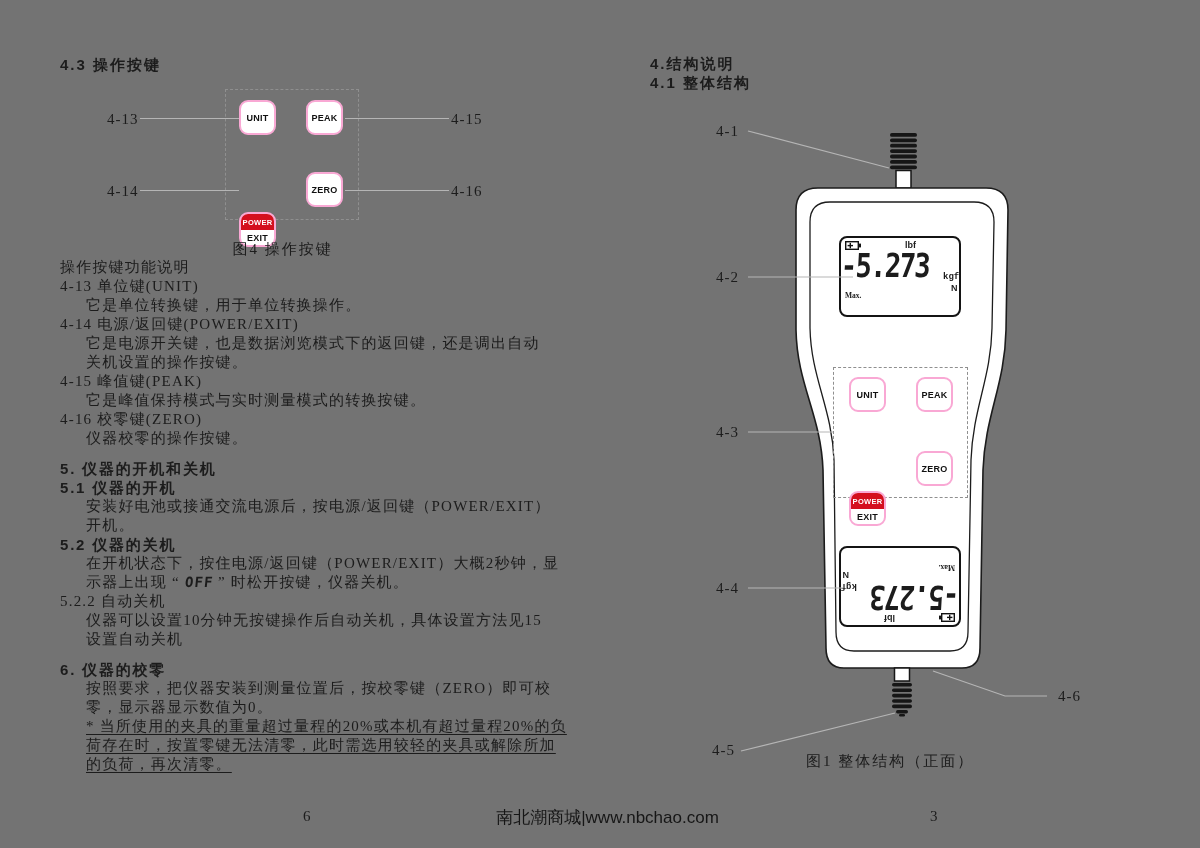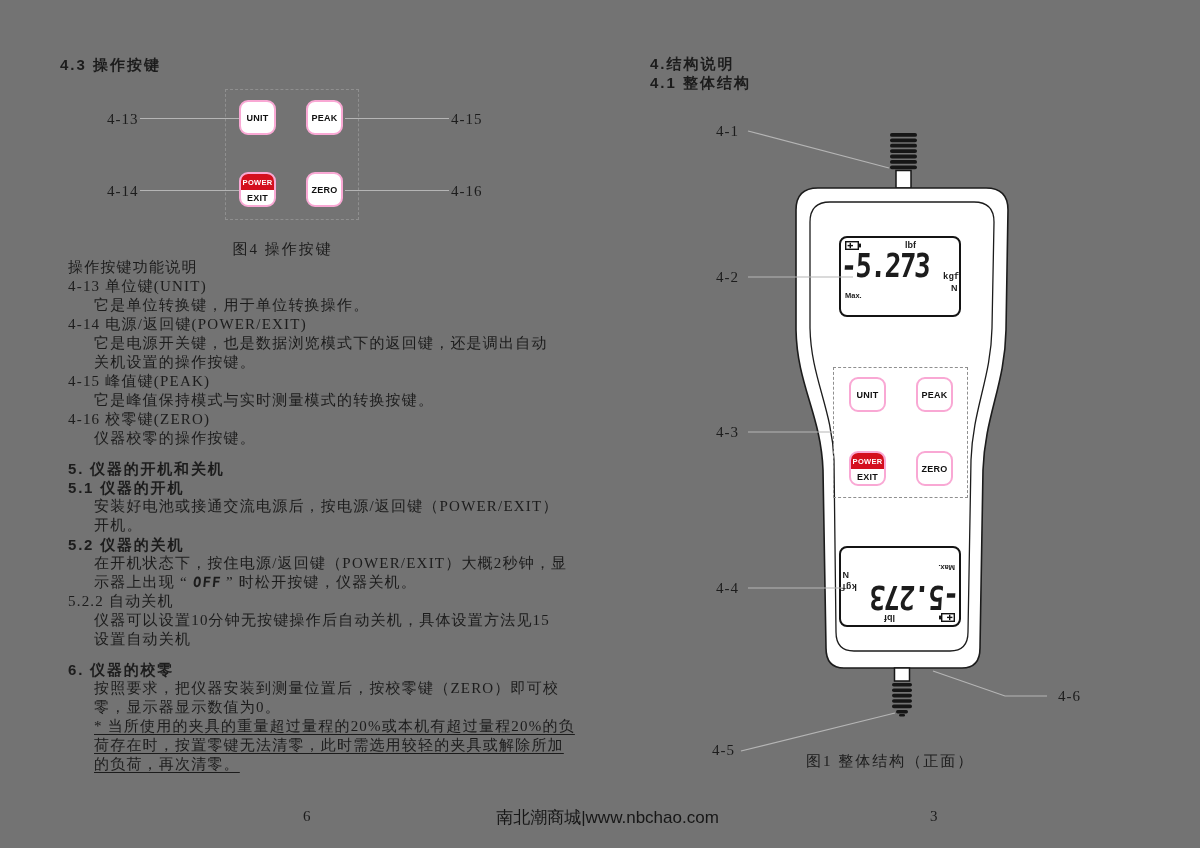--- a/index.html
+++ b/index.html
@@ -2,50 +2,50 @@
 <html><head>
 <meta charset="utf-8">
 <style>
   html,body{margin:0;padding:0;background:#fff;}
   .page{position:relative;width:1200px;height:848px;background:#737373;overflow:hidden;
         font-family:"Liberation Serif",serif;color:#1c1c1c;}
   .abs{position:absolute;}
   .h-sans{font-family:"Liberation Sans",sans-serif;font-weight:bold;letter-spacing:2px;}
   
   .textcol{position:absolute;left:60px;top:258px;width:520px;font-size:15px;line-height:19px;letter-spacing:1.2px;}
-  .textcol .ln{white-space:nowrap;margin-left:8px;}
+  .textcol .ln{white-space:nowrap;}
   .textcol .ind{padding-left:26px;}
   .textcol .hd{font-family:"Liberation Sans",sans-serif;font-weight:bold;letter-spacing:1.8px;}
   .textcol .u{text-decoration:underline;text-underline-offset:3px;}
   .textcol .gap{height:11px;}
   .lcd-inline{display:inline-block;font-family:"DejaVu Sans Mono",monospace;font-weight:bold;
               font-size:14px;letter-spacing:1px;transform:skewX(-6deg);}
   
   .lline{position:absolute;height:1px;background:#b5b5b5;}
   .figlabel{position:absolute;font-size:15px;letter-spacing:1px;}
   .caption{position:absolute;font-size:15px;text-align:center;letter-spacing:2px;}
   .dashedbox{position:absolute;border:1px dashed #8f8f8f;box-sizing:border-box;}
   
   .btn{position:absolute;width:37px;height:35px;border:2px solid #f9a8d4;border-radius:9px;background:#fff;
        box-sizing:border-box;display:flex;align-items:center;justify-content:center;
        font-family:"Liberation Sans",sans-serif;font-weight:bold;font-size:9px;letter-spacing:0.3px;color:#111;}
-  .btn-pe{flex-direction:column;overflow:hidden;padding:0;}
+  .btn-pe{flex-direction:column;overflow:hidden;padding:0;margin-top:40px;}
   .pe-top{background:#d40f1e;color:#fff;width:100%;flex:1.1;display:flex;align-items:center;justify-content:center;font-size:7.5px;}
   .pe-bot{width:100%;flex:1;display:flex;align-items:center;justify-content:center;font-size:9px;}
   
   .lcd{position:absolute;width:122px;height:81px;border:2px solid #141414;border-radius:8px;background:#fff;box-sizing:border-box;z-index:2;}
   .lcd-flip{transform:rotate(180deg);}
   .lcd-batt{position:absolute;left:4px;top:3px;}
   .lcd-lbf{position:absolute;left:64px;top:2px;font-family:"Liberation Sans",sans-serif;font-weight:bold;font-size:9px;}
   .lcd-value{position:absolute;left:0px;top:10px;width:104px;text-align:center;
              font-family:"DejaVu Sans Mono",monospace;font-weight:bold;font-size:33px;line-height:36px;
              letter-spacing:-2px;transform:scaleX(0.82) skewX(-4deg);transform-origin:left center;}
   .lcd-kgf{position:absolute;left:102px;top:34px;font-family:Liberation Mono, monospace;font-weight:bold;font-size:9px;}
   .lcd-n{position:absolute;left:110px;top:45px;font-family:"Liberation Sans",sans-serif;font-weight:bold;font-size:9px;}
-  .lcd-max{position:absolute;left:4px;top:53px;font-family:Liberation Sans, sans-serif;font-weight:bold;font-size:7.5px;text-align:right;}
+  .lcd-max{position:absolute;left:4px;top:53px;font-family:Liberation Serif, serif;font-weight:bold;font-size:7.5px;text-align:right;}
   .devsvg{position:absolute;left:640px;top:100px;z-index:1;}
   .leadsvg{position:absolute;left:640px;top:100px;z-index:3;pointer-events:none;}
   .figpart{z-index:2;}
   .footer-center{position:absolute;left:15px;top:806px;width:1185px;text-align:center;
                  font-family:Liberation Sans, sans-serif;font-size:17px;color:#161616;}
 </style>
 </head>
 <body>
 
 <div class="page">

